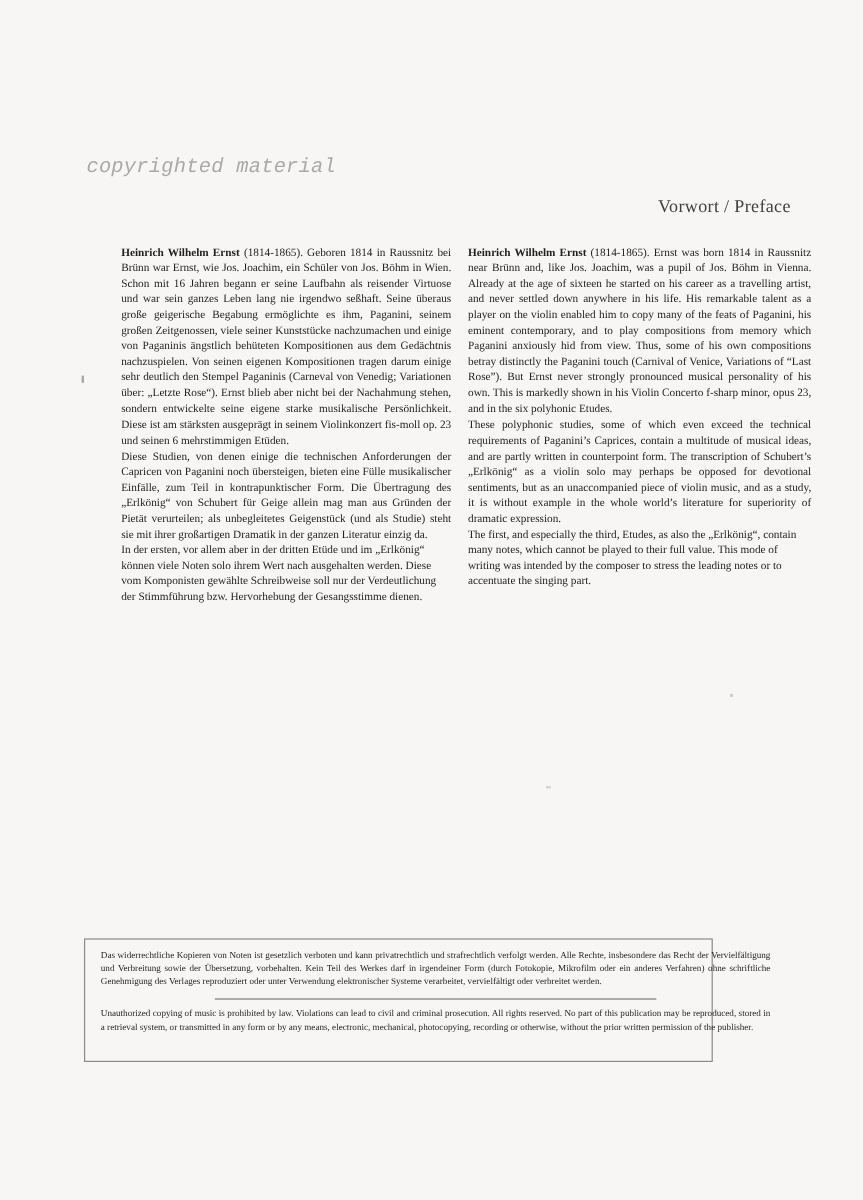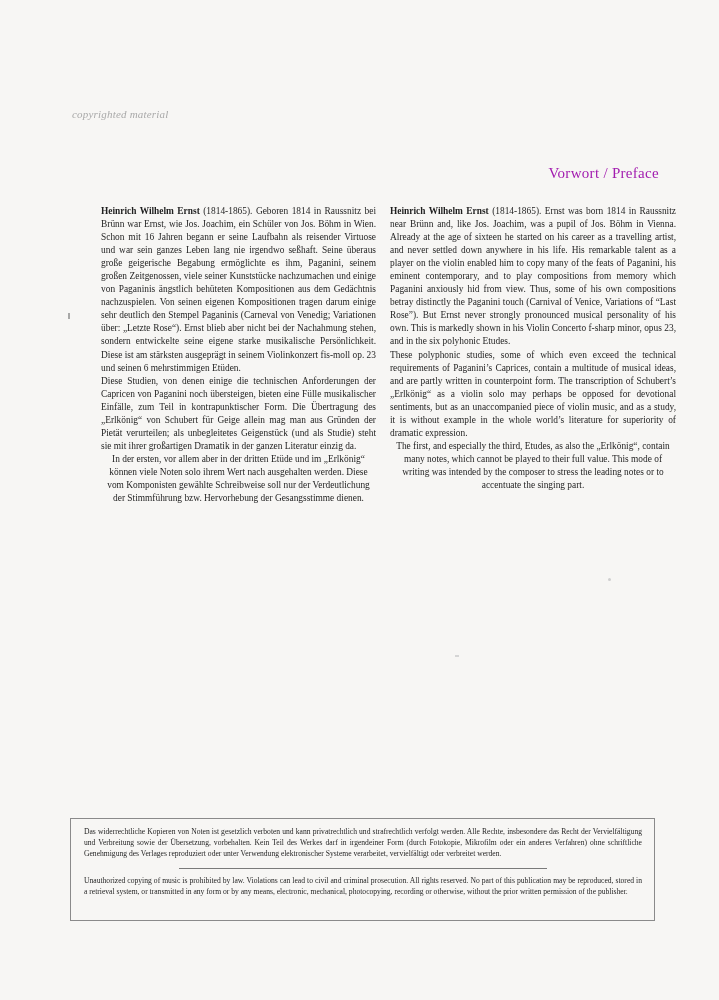--- a/index.html
+++ b/index.html
@@ -14,38 +14,38 @@
     background: #f7f6f4;
     font-family: "Liberation Serif", serif;
     color: #262626;
     overflow: hidden;
   }
 
   
   #watermark {
     position: absolute;
     left: 72px;
-    top: 108px;
-    font-family: Liberation Serif, serif;
+    top: 130px;
+    font-family: Liberation Mono, monospace;
     font-style: italic;
-    font-size: 11px;
+    font-size: 17px;
     letter-spacing: 0.2px;
     color: #a9a9a9;
     white-space: nowrap;
   }
 
   
   #page-title {
     position: absolute;
     left: 0;
     top: 165px;
     width: 659px;
     text-align: right;
     font-size: 15px;
-    color: #a21caf;
+    color: #404040;
     letter-spacing: 0.3px;
   }
 
   
   .column {
     position: absolute;
     top: 205px;
     font-size: 9.4px;
     line-height: 13.05px;
     text-align: justify;
@@ -59,21 +59,21 @@
   }
   #col-en {
     left: 360px;
     width: 286px;
   }
   .column p {
     margin: 0;
     text-align: justify;
   }
   .column p:last-child {
-    text-align: center;
+    text-align: left;
   }
   .lead-name {
     font-weight: bold;
   }
 
   
   #margin-speck {
     position: absolute;
     left: 68px;
     top: 313px;
@@ -98,26 +98,25 @@
     width: 4px;
     height: 2px;
     background: #d5d5d5;
   }
 
   
   #copyright-box {
     position: absolute;
     left: 70px;
     top: 782px;
-    width: 585px;
+    width: 524px;
     height: 103px;
     border: 1px solid #8a8a8a;
     box-sizing: border-box;
     background: transparent;
-    margin-top: 36px;
   }
   .notice {
     position: absolute;
     left: 13px;
     width: 558px;
     font-size: 7.6px;
     line-height: 11.1px;
     text-align: justify;
     color: #1f1f1f;
   }

